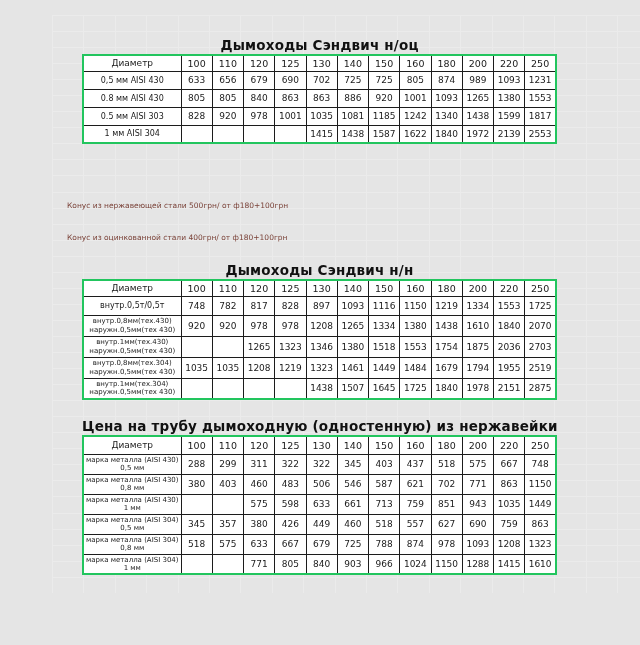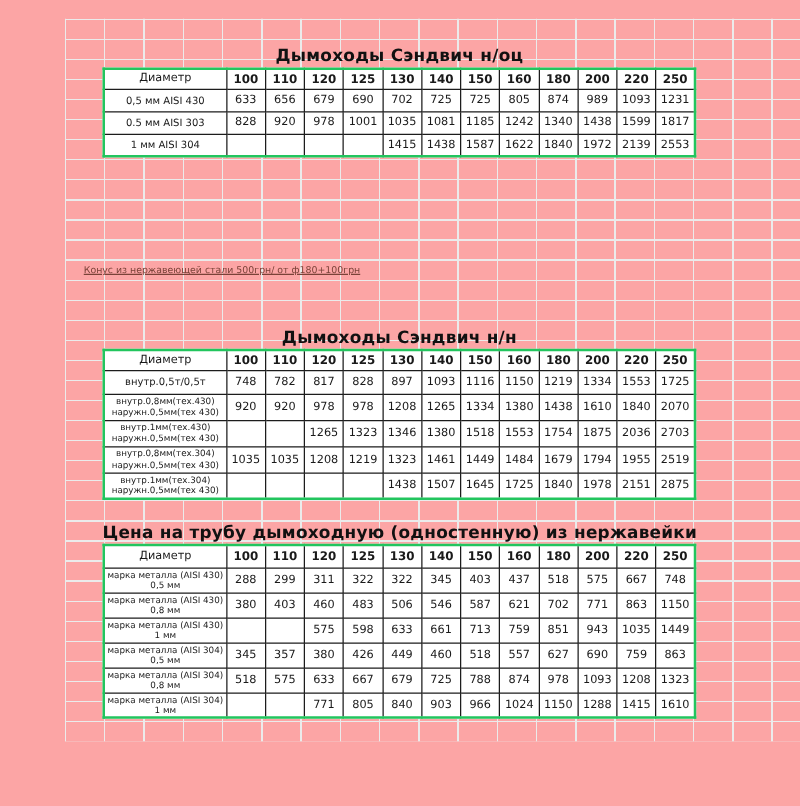--- a/index.html
+++ b/index.html
@@ -1,18 +1,18 @@
 <!DOCTYPE html>
 <html><head>
 <meta charset="utf-8">
 <style>
   html,body { margin:0; padding:0; background:#ffffff; }
   .sheet {
     position:relative; width:640px; height:645px; overflow:hidden;
-    background:#fca5a5; font-family:"DejaVu Sans", sans-serif; color:#1a1a1a;
+    background:#e5e5e5; font-family:"DejaVu Sans", sans-serif; color:#1a1a1a;
   }
   .gridlines {
     position:absolute; left:52px; top:15px; width:588px; height:578px;
     background-image:
       repeating-linear-gradient(to right,  #ebebeb 0 1px, transparent 1px 31.4px),
       repeating-linear-gradient(to bottom, #ebebeb 0 1px, transparent 1px 16.05px);
   }
   .tbl-block { position:absolute; left:82px; width:475px; }
   #block-0 { top:36px; }
   #block-1 { top:261px; }
@@ -22,37 +22,37 @@
     text-align:center; white-space:nowrap; letter-spacing:0.2px; color:#111;
   }
   table {
     border-collapse:collapse; table-layout:fixed; width:475px;
     background:#ffffff; border:2px solid #22c55e;
   }
   th, td {
     border:1px solid #1c1c1c; text-align:center; vertical-align:middle;
     padding:0; overflow:hidden;
   }
-  thead th { font-weight:bold; font-size:9.5px; }
+  thead th { font-weight:normal; font-size:9.5px; }
   thead th.diam-h { font-weight:normal; font-size:9px; }
   tbody th.row-label { font-weight:normal; font-size:8px; }
   tbody th.row-label.two-line { font-size:7px; line-height:1.15; white-space:pre-line; }
   td { font-size:9px; }
   .t0 thead tr { height:16px; }
   .t0 tbody tr { height:18px; }
   .t1 thead tr { height:16px; }
   .t1 tbody tr { height:21px; }
   .t1 tbody tr:first-child { height:19px; }
   .t2 thead tr { height:18px; }
   .t2 tbody tr { height:20px; }
   .note {
     position:absolute; left:67px; height:16px; line-height:16px;
     font-size:7.5px; color:#7a4238; white-space:nowrap;
   }
-  #note-0 { top:208px;text-decoration:underline; }
+  #note-0 { top:198px; }
   #note-1 { top:230px; }
 </style>
 </head>
 <body>
 
 <div class="sheet">
   <div class="gridlines"></div>
 
   <section class="tbl-block" id="block-0">
     <div class="tbl-title">Дымоходы Сэндвич н/оц</div>
@@ -99,20 +99,35 @@
             <td>702</td>
             <td>725</td>
             <td>725</td>
             <td>805</td>
             <td>874</td>
             <td>989</td>
             <td>1093</td>
             <td>1231</td>
           </tr>
           <tr>
+            <th class="row-label">0.8 мм AISI 430</th>
+            <td>805</td>
+            <td>805</td>
+            <td>840</td>
+            <td>863</td>
+            <td>863</td>
+            <td>886</td>
+            <td>920</td>
+            <td>1001</td>
+            <td>1093</td>
+            <td>1265</td>
+            <td>1380</td>
+            <td>1553</td>
+          </tr>
+          <tr>
             <th class="row-label">0.5 мм AISI 303</th>
             <td>828</td>
             <td>920</td>
             <td>978</td>
             <td>1001</td>
             <td>1035</td>
             <td>1081</td>
             <td>1185</td>
             <td>1242</td>
             <td>1340</td>
@@ -133,20 +148,21 @@
             <td>1840</td>
             <td>1972</td>
             <td>2139</td>
             <td>2553</td>
           </tr>
         </tbody>
       </table>
   </section>
 
   <div class="note" id="note-0">Конус из нержавеющей стали 500грн/ от ф180+100грн</div>
+  <div class="note" id="note-1">Конус из оцинкованной стали 400грн/ от ф180+100грн</div>
 
   <section class="tbl-block" id="block-1">
     <div class="tbl-title">Дымоходы Сэндвич н/н</div>
     <table class="t1">
         <colgroup>
           <col style="width: 98px;">
           <col>
           <col>
           <col>
           <col>

